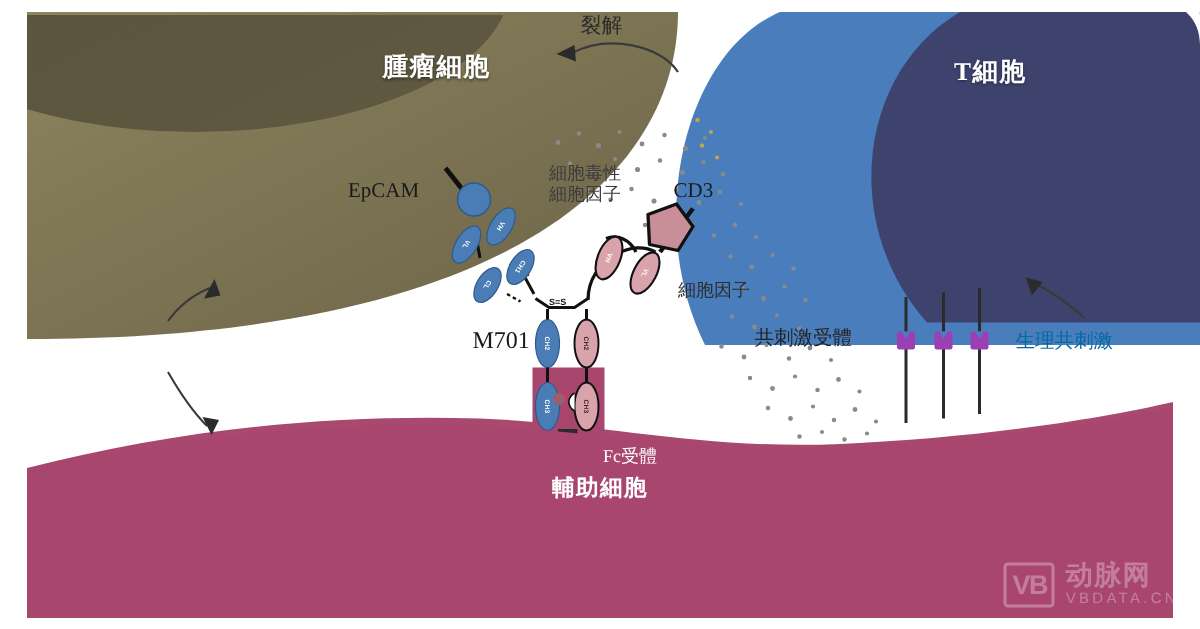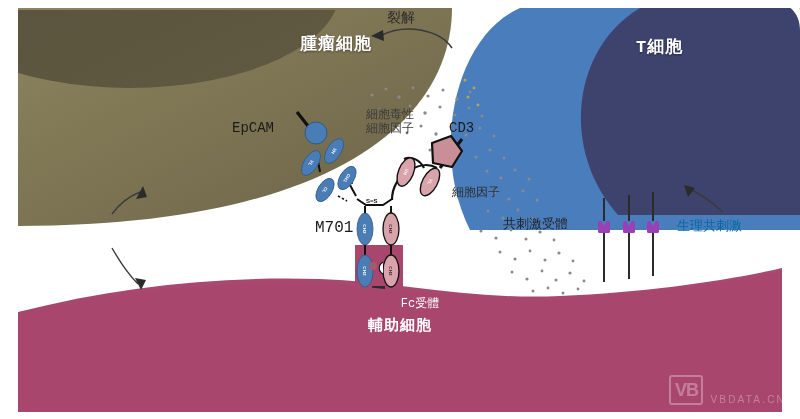--- a/index.html
+++ b/index.html
@@ -15,29 +15,29 @@
     background: #ffffff;
   }
   #scene { position: absolute; inset: 0; }
 
   
   .lbl {
     position: absolute;
     white-space: nowrap;
     line-height: 1.18;
     color: #1a1a1a;
-    font-family: Liberation Mono, monospace;
+    font-family: Liberation Serif, serif;
   }
   .lbl.white  { color: #ffffff; }
   .lbl.bold   { font-weight: bold; }
   .lbl.center { text-align: center; transform: translateX(-50%); }
 
   
   #tumor-name   { left: 255px; top: 35px;  font-size: 17px; letter-spacing: 1px;
-                  text-shadow: 0 1px 2px rgba(0,0,0,.45); margin-left: 45px; }
+                  text-shadow: 0 1px 2px rgba(0,0,0,.45); }
   #tcell-name   { left: 636px; top: 38px;  font-size: 17px; letter-spacing: 1px;
                   text-shadow: 0 1px 2px rgba(0,0,0,.45); }
 
   
   #lbl-lysis    { left: 387px; top: 10px;  font-size: 14px; color:#2b2b2b; }
   #lbl-epcam    { left: 232px; top: 120px; font-size: 14px; text-align: center; }
   #lbl-cd3      { left: 449px; top: 120px; font-size: 14px; }
   #lbl-m701     { left: 315px; top: 219px; font-size: 16px; }
 
   
@@ -379,17 +379,18 @@
   <div class="lbl" id="lbl-physio">生理共刺激</div>
 
   <div class="lbl white center" id="lbl-fcr">Fc受體</div>
 
   <div class="lbl white bold center" id="lbl-helper">輔助細胞</div>
 
 
   <div id="watermark">
     <div id="wm-badge">VB</div>
     <div id="wm-text">
+      <div id="wm-cn">动脉网</div>
       <div id="wm-en">VBDATA.CN</div>
     </div>
   </div>
 
 </div>
 
 </body></html>

